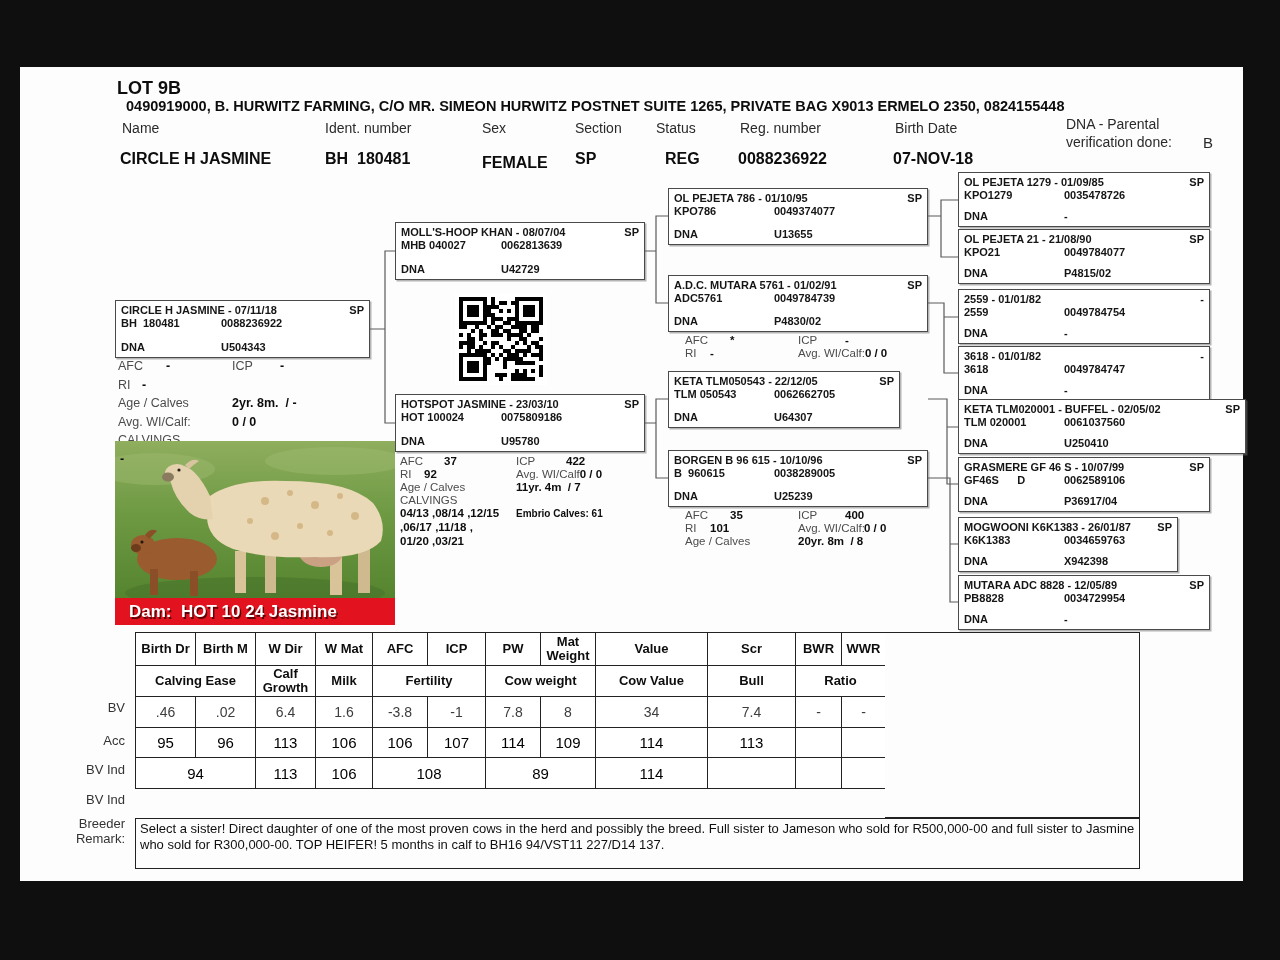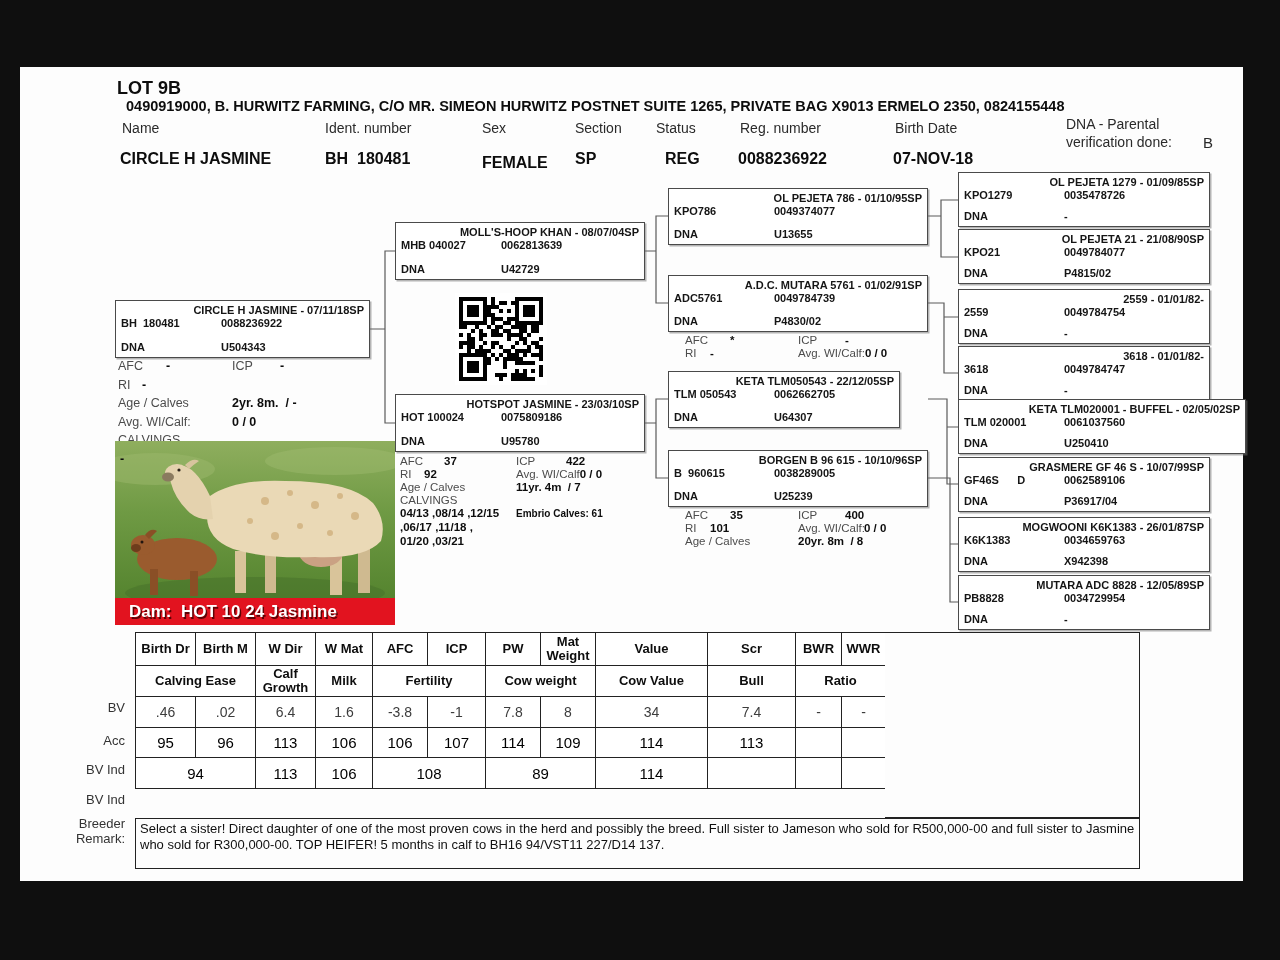--- a/index.html
+++ b/index.html
@@ -8,21 +8,21 @@
   .page{position:absolute;left:20px;top:67px;width:1223px;height:814px;background:#fdfdfd}
   .abs{position:absolute}
   
   .lot{font-weight:bold;font-size:18px;color:#0d0d0d}
   .addr{font-weight:bold;font-size:14.5px;color:#0d0d0d}
   .hlabel{font-size:14px;color:#2a2a2a}
   .hval{font-weight:bold;font-size:16px;color:#0d0d0d;white-space:pre}
   
   .pbox{position:absolute;background:#fff;border:1px solid #4a4a4a;box-shadow:1.5px 1.5px 0 rgba(110,110,110,.5);
         padding:3px 5px;display:flex;flex-direction:column;font-size:11px;font-weight:bold;color:#151515;line-height:13px}
-  .pb1{display:flex;justify-content:flex-end}
+  .pb1{display:flex;justify-content:space-between}
   .idc{display:inline-block;min-width:100px;white-space:pre}
   .pbend{margin-top:auto}
   
   .sline{position:absolute;font-size:11.5px;line-height:13px;white-space:pre;color:#111}
   .sline-lg{font-size:12.5px}
   .slabel{color:#4c4c4c;font-weight:normal;display:inline-block}
   .sval{font-weight:bold;color:#0d0d0d;display:inline-block}
   
   .photo{position:absolute;left:115px;top:441px;width:280px;height:157px;overflow:hidden}
   .banner{position:absolute;left:115px;top:598px;width:280px;height:27px;background:#e2131f;color:#fff;
@@ -494,21 +494,21 @@
   <div class="pbend"><span class="idc">DNA</span><span>U250410</span></div>
 </div>
 <div class="pbox" style="left:958px;top:457px;width:252px;height:55px">
   <div class="pb1">
       <span>GRASMERE GF 46 S - 10/07/99</span>
       <span>SP</span>
     </div>
   <div><span class="idc">GF46S      D</span><span>0062589106</span></div>
   <div class="pbend"><span class="idc">DNA</span><span>P36917/04</span></div>
 </div>
-<div class="pbox" style="left:958px;top:517px;width:252px;height:55px">
+<div class="pbox" style="left:958px;top:517px;width:220px;height:55px">
   <div class="pb1">
       <span>MOGWOONI K6K1383 - 26/01/87</span>
       <span>SP</span>
     </div>
   <div><span class="idc">K6K1383</span><span>0034659763</span></div>
   <div class="pbend"><span class="idc">DNA</span><span>X942398</span></div>
 </div>
 <div class="pbox" style="left:958px;top:575px;width:252px;height:55px">
   <div class="pb1">
       <span>MUTARA ADC 8828 - 12/05/89</span>

